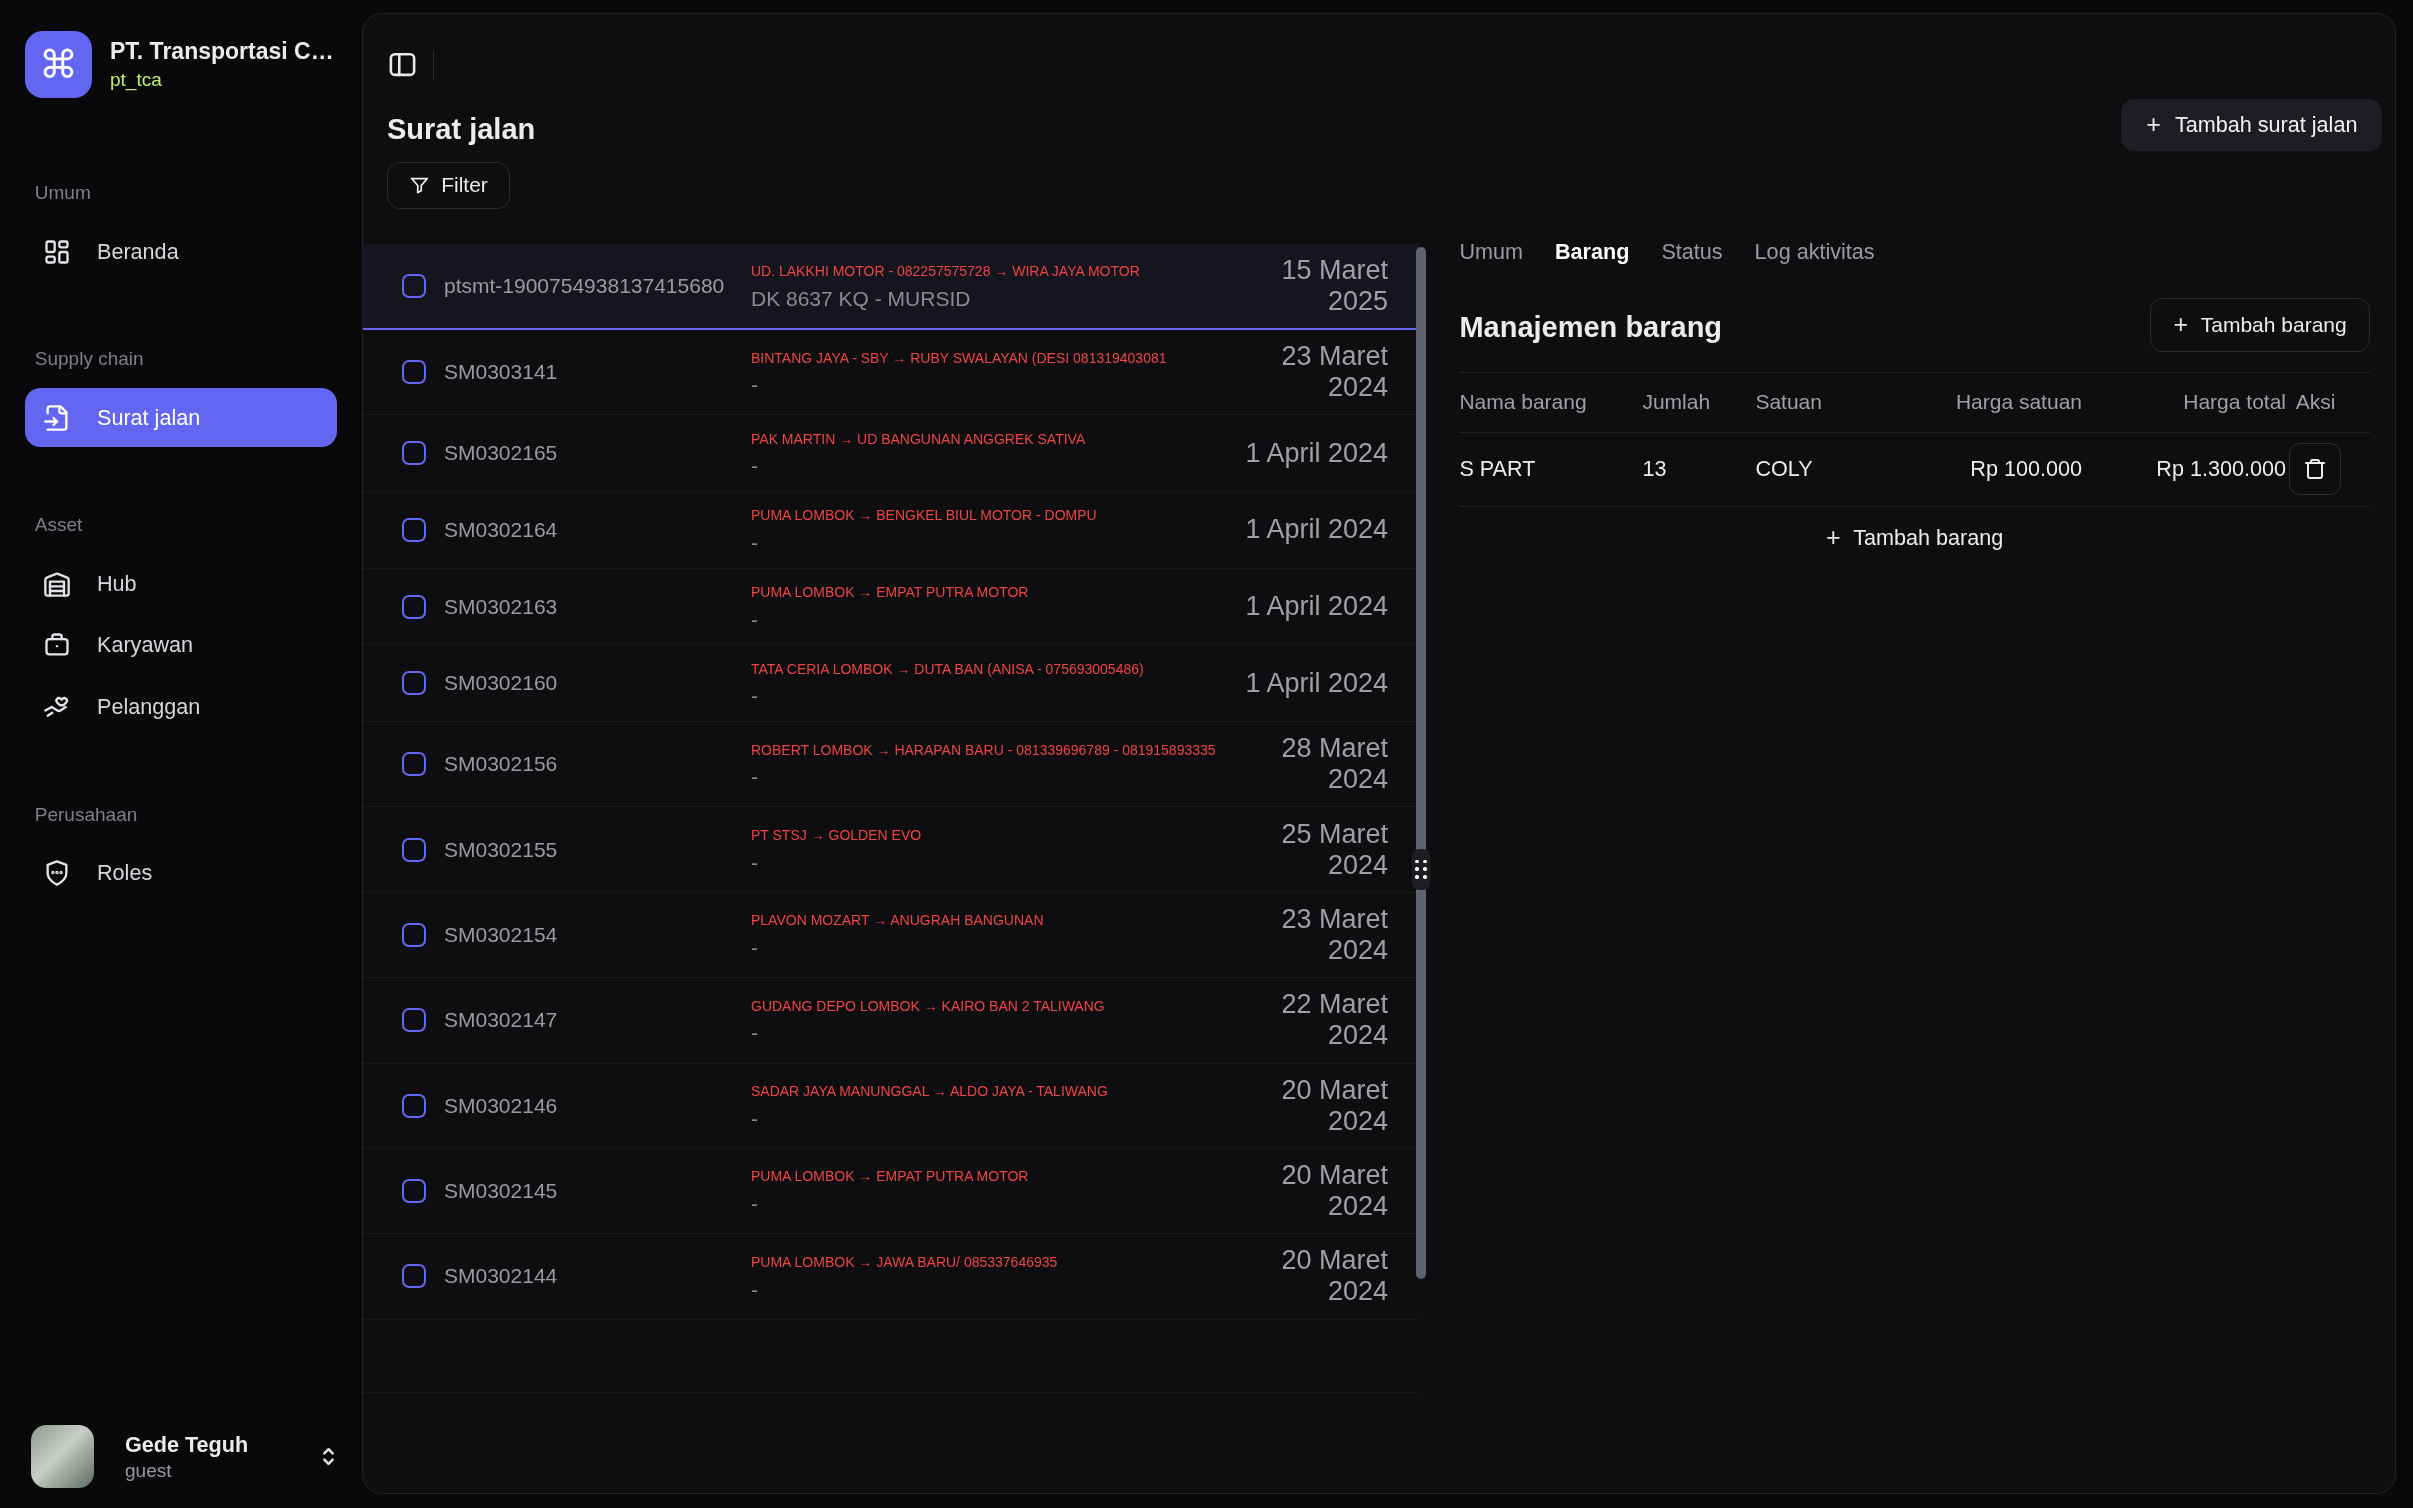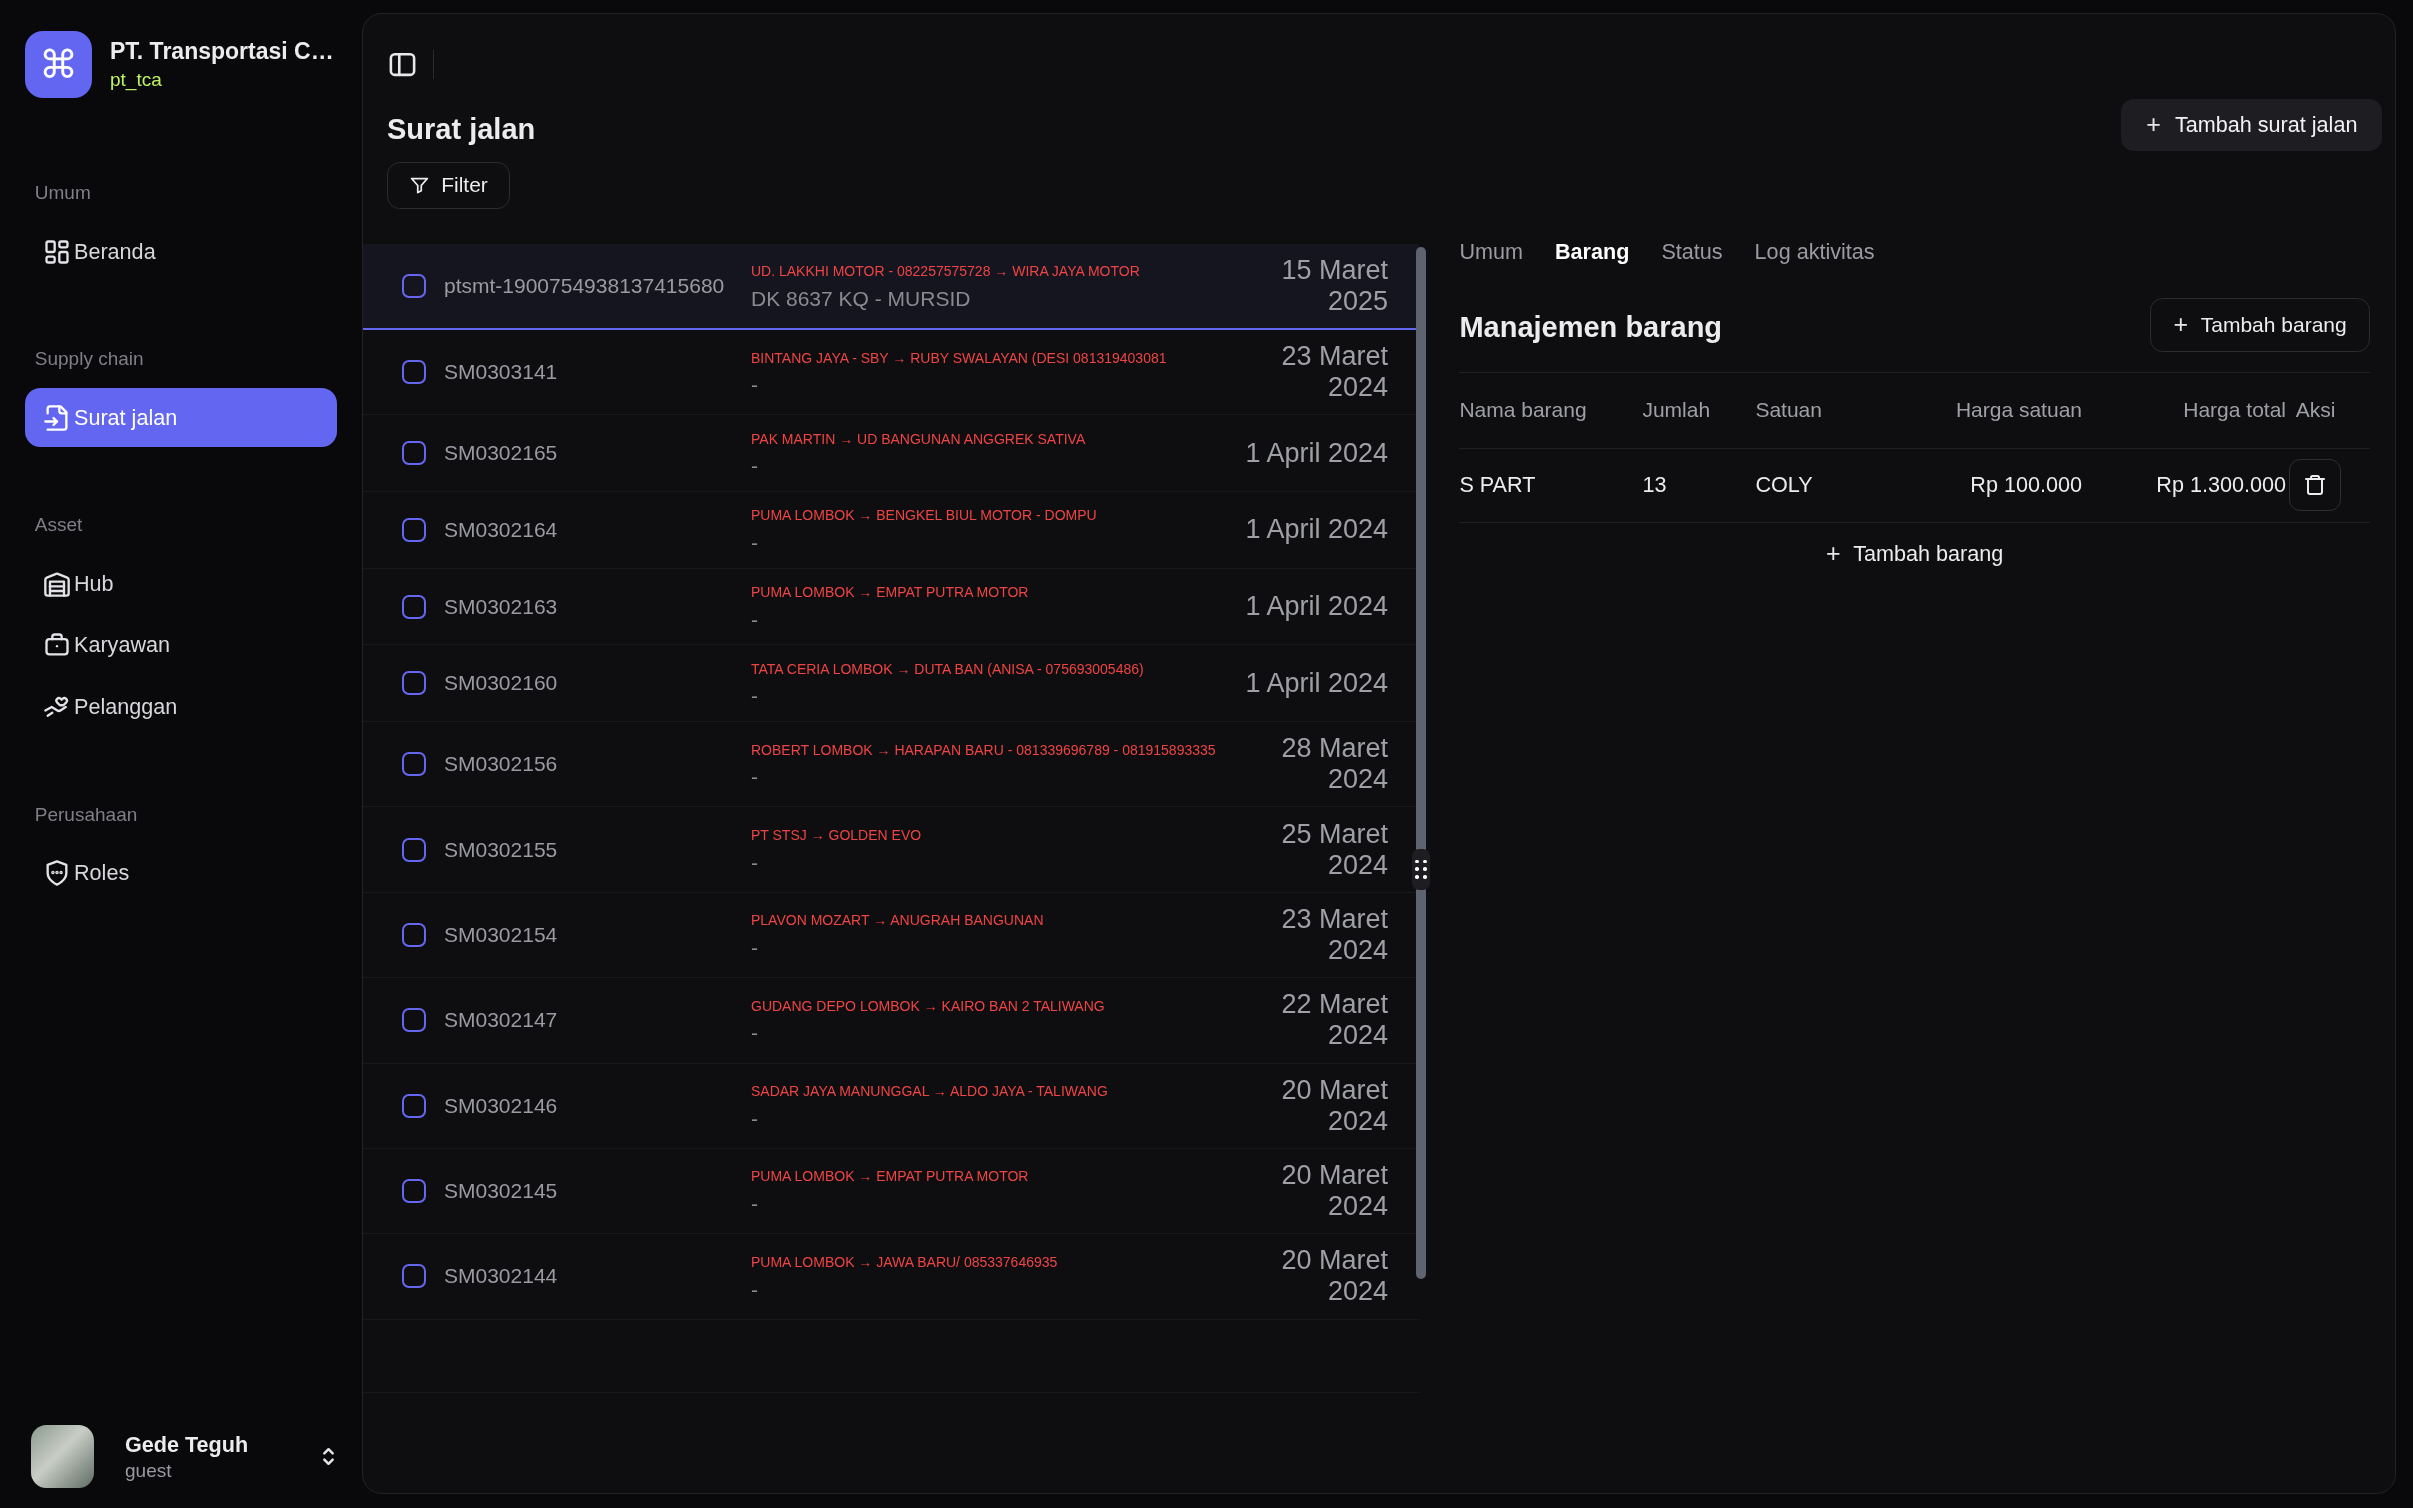--- a/index.html
+++ b/index.html
@@ -9,21 +9,21 @@
 
   
   .sidebar { position:absolute; left:0; top:0; width:362px; height:1508px; padding:31px 25px; }
   .brand { display:flex; align-items:center; gap:18px; }
   .brand-logo { width:67px; height:67px; border-radius:18px; background:#6366f1;
     display:flex; align-items:center; justify-content:center; font-size:39px; color:#fff; flex:0 0 auto; }
   .brand-name { font-size:23px; font-weight:700; white-space:nowrap; overflow:hidden; text-overflow:ellipsis; width:230px; }
   .brand-org { font-size:19px; color:#bef264; margin-top:4.2px; }
   .section-label { font-size:19px; color:#7f7f88; margin:0 0 18px 9.8px; }
   .sec-umum { margin-top:84px; } .sec-supply { margin-top:67px; } .sec-asset { margin-top:67px; } .sec-perusahaan { margin-top:67px; }
-  .nav-item { display:flex; align-items:center; gap:3px; height:59px; padding:0 18px;
+  .nav-item { display:flex; align-items:center; gap:26px; height:59px; padding:0 18px;
     border-radius:15.4px; font-size:21.6px; color:#d8d8dc; cursor:pointer; margin-bottom:2.8px; }
   .nav-item .nicon { width:28px; height:28px; color:#e3e3e7; flex:0 0 auto; }
   .nav-item.active { background:#6366f1; color:#ffffff; }
   .nav-item.active .nicon { color:#ffffff; }
   .user-footer { position:absolute; left:31px; right:21px; bottom:19.6px; display:flex; align-items:center; gap:31px; }
   .avatar { width:63px; height:63px; border-radius:15.4px; flex:0 0 auto;
     background:linear-gradient(135deg,#8a9a8c 0%,#c9cdc6 45%,#5d6b62 100%); }
   .user-name { font-size:21.6px; font-weight:700; }
   .user-role { font-size:19px; color:#9a9aa2; margin-top:2.8px; }
   .user-chevrons { margin-left:auto; width:25px; height:25px; color:#e3e3e7; cursor:pointer; }
@@ -67,21 +67,21 @@
   .detail { position:absolute; left:1081px; right:0; top:0; bottom:0; }
   .tabs { position:absolute; left:15.4px; top:225px; display:flex; gap:32px; }
   .tab { font-size:21.6px; color:#9a9aa2; cursor:pointer; }
   .tab.active { color:#ffffff; font-weight:700; }
   .detail-heading { position:absolute; left:15.4px; top:297px; font-size:29px; font-weight:700; }
   .add-outline { position:absolute; right:25px; top:284px; height:54px; padding:0 22.3px;
     display:flex; align-items:center; gap:12.6px; border:1.4px solid #2b2b30; border-radius:12.6px;
     font-size:21px; color:#ececee; cursor:pointer; background:transparent; }
   .table-wrap { position:absolute; left:15.4px; right:25px; top:358px; }
   .trow { display:grid; grid-template-columns:183px 113px 166px 1fr 204px 84px; align-items:center; }
-  .thead { height:77px; border-top:1.4px solid #202025; border-bottom:1.4px solid #202025; }
+  .thead { height:61px; border-top:1.4px solid #202025; border-bottom:1.4px solid #202025; }
   .thead > div { font-size:21px; color:#9fa0a6; }
   .tbody { height:74px; border-bottom:1.4px solid #202025; }
   .tbody > div { font-size:21.6px; color:#ececee; }
   .c-right { text-align:right; }
   .trash-btn { width:52px; height:52px; border:1.4px solid #2e2e33; border-radius:11.2px;
     display:flex; align-items:center; justify-content:center; color:#ececee; cursor:pointer; background:transparent; }
   .trash-btn svg { width:24px; height:24px; }
   .add-link { margin-top:18px; display:flex; align-items:center; justify-content:center; gap:12.6px;
     font-size:21.6px; color:#ececee; cursor:pointer; }
 </style>

